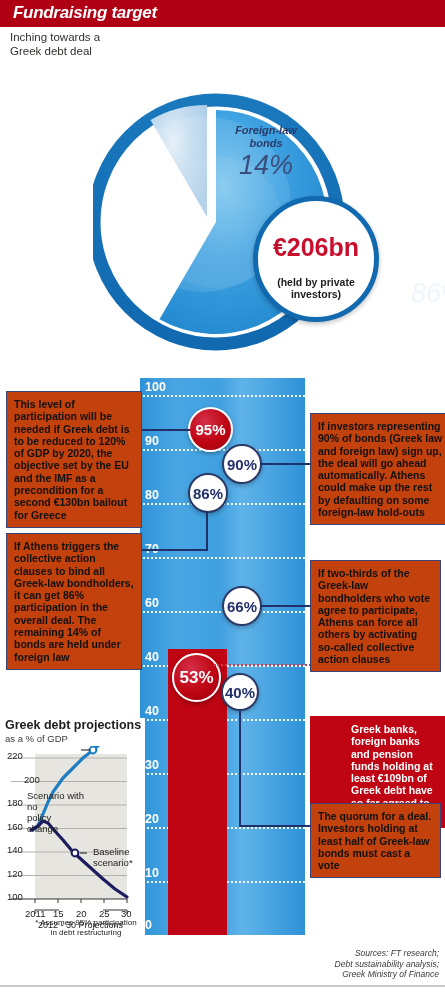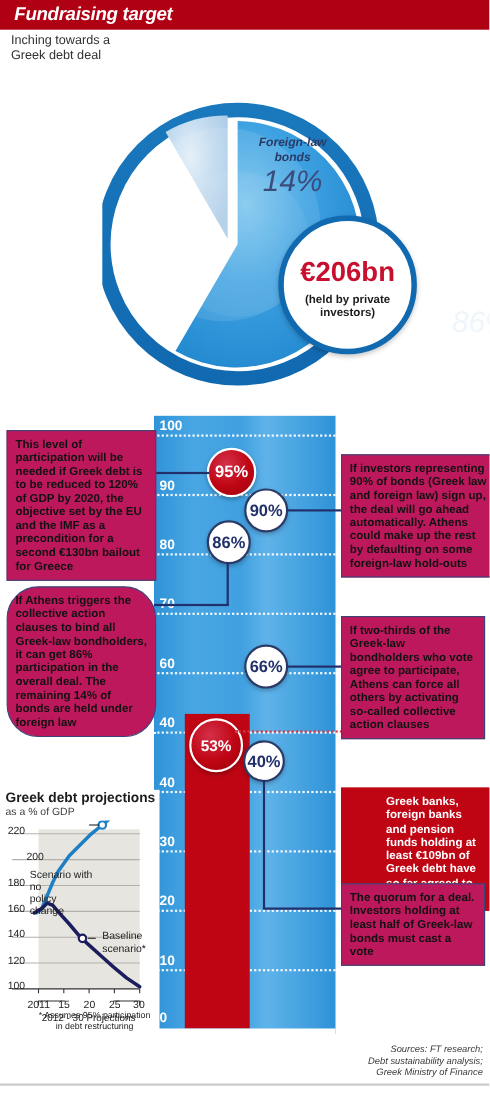--- a/index.html
+++ b/index.html
@@ -22,21 +22,21 @@
   .lbl-fl .p{font-size:27px;color:#3b4d7d;line-height:30px;margin-top:1px;}
   .lbl-gl{left:290px;top:216px;width:110px;}
   .lbl-gl .t{font-size:11px;font-weight:bold;color:#ffffff;line-height:12.5px;}
   .lbl-gl .p{font-size:27px;color:#eef6fc;line-height:30px;margin-top:1px;}
 
   .core{position:absolute;left:160px;top:160px;width:126px;height:126px;border-radius:50%;
         background:#fff;border:5px solid #1169b0;box-sizing:border-box;
         display:flex;flex-direction:column;align-items:center;justify-content:center;
         box-shadow:0 2px 5px rgba(0,0,0,.25);}
   .core .c1{font-size:11px;font-weight:bold;color:#1c1c1c;line-height:12.5px;text-align:center;}
-  .core .c2{font-size:25px;font-weight:bold;color:#c8102e;line-height:27px;margin:5px 0;}
+  .core .c2{font-size:25px;font-weight:bold;color:#c8102e;line-height:27px;margin:15px 0;}
   .core .c3{font-size:10.5px;font-weight:bold;color:#1c1c1c;line-height:12px;text-align:center;}
 
   
   .col{position:absolute;left:140px;top:378px;width:165px;height:562px;
        background:linear-gradient(90deg,#2f93d8 0%,#49a6e3 22%,#40a0e0 48%,#5fb3e9 62%,#2e92d7 100%);}
   .gridline{position:absolute;left:0;width:165px;height:0;
             border-top:2px dotted #ffffff;opacity:.95;}
   .ytick{position:absolute;left:5px;font-size:12.5px;font-weight:bold;color:#ffffff;
          letter-spacing:0px;}
   .redbar{position:absolute;left:28px;width:59px;background:#bf0513;}
@@ -49,21 +49,21 @@
   .bub-red{background:radial-gradient(circle at 38% 30%,#d4304a 0%,#bf0513 55%,#9c0210 100%);
            color:#fff;border:2px solid #ffffff;box-shadow:0 2px 4px rgba(0,0,0,.3);}
   .bub-white{background:#fff;color:#21306b;border:2px solid #2b3a67;
              box-shadow:0 2px 4px rgba(0,0,0,.25);}
 
   
   .conn{position:absolute;background:#21306b;}
   .conn-dot{position:absolute;height:0;border-top:2px dotted #d83a4a;}
 
   
-  .box{position:absolute;box-sizing:border-box;border:1.5px solid #3b4478;background:#be185d;
+  .box{position:absolute;box-sizing:border-box;border:1.5px solid #3b4478;background:#c2410c;
        padding:6px 7px;font-size:10.5px;font-weight:bold;line-height:12.3px;color:#111;}
   .box.red{background:#bf0513;border-color:#bf0513;color:#fff;}
 
   
   .mini{position:absolute;left:5px;top:718px;width:140px;height:230px;background:#fff;}
   .mini-title{font-size:12.5px;font-weight:bold;color:#1c1c1c;}
   .mini-sub{font-size:9.5px;color:#3b3b3b;margin-top:1px;}
   .mini-note{position:absolute;left:22px;top:200px;width:118px;font-size:8px;color:#222;
              text-align:center;line-height:9.5px;}
   .mini-lbl{position:absolute;font-size:9.5px;color:#1c1c1c;line-height:11px;}
@@ -173,21 +173,21 @@
 <div class="bub bub-white" style="left:222px;top:444px;width:40px;height:40px;">
   <span class="n">90%</span>
 </div>
 <div class="bub bub-white" style="left:188px;top:473px;width:40px;height:40px;">
   <span class="n">86%</span>
 </div>
 <div class="bub bub-white" style="left:222px;top:586px;width:40px;height:40px;">
   <span class="n">66%</span>
 </div>
 <div class="bub bub-red" style="left:172px;top:653px;width:49px;height:49px;">
-  <span class="n" style="font-size:14px">53%</span>
+  <span class="n" style="font-size:17px">53%</span>
 </div>
 <div class="bub bub-white" style="left:221px;top:673px;width:38px;height:38px;">
   <span class="n">40%</span>
 </div>
 
 <div class="conn" style="left:140px;top:429px;width:50px;height:1.6px;"></div>
 
 <div class="conn" style="left:206px;top:511px;width:1.6px;height:39px;"></div>
 <div class="conn" style="left:140px;top:549px;width:68px;height:1.6px;"></div>
 
@@ -195,21 +195,21 @@
 
 <div class="conn" style="left:260px;top:605px;width:52px;height:1.6px;"></div>
 
 <div class="conn-dot" style="left:214px;top:664px;width:100px;"></div>
 
 <div class="conn" style="left:239px;top:709px;width:1.6px;height:117px;"></div>
 <div class="conn" style="left:239px;top:825px;width:73px;height:1.6px;"></div>
 
 <div class="box" style="left:6px;top:391px;width:136px;">This level of participation will be needed if Greek debt is to be reduced to 120% of GDP by 2020, the objective set by the EU and the IMF as a precondition for a second €130bn bailout for Greece</div>
 
-<div class="box" style="left:6px;top:533px;width:136px;border-radius:29px;">If Athens triggers the collective action clauses to bind all Greek-law bondholders, it can get 86% participation in the overall deal. The remaining 14% of bonds are held under foreign law</div>
+<div class="box" style="left:6px;top:533px;width:136px;">If Athens triggers the collective action clauses to bind all Greek-law bondholders, it can get 86% participation in the overall deal. The remaining 14% of bonds are held under foreign law</div>
 
 <div class="box" style="left:310px;top:413px;width:142px;">If investors representing 90% of bonds (Greek law and foreign law) sign up, the deal will go ahead automatically. Athens could make up the rest by defaulting on some foreign-law hold-outs</div>
 
 <div class="box" style="left:310px;top:560px;width:131px;">If two-thirds of the Greek-law bondholders who vote agree to participate, Athens can force all others by activating so-called collective action clauses</div>
 
 <div class="box red" style="left:310px;top:716px;width:135px;padding-left:40px;">Greek banks, foreign banks and pension funds holding at least €109bn of Greek debt have so far agreed to the deal</div>
 
 <div class="box" style="left:310px;top:803px;width:131px;">The quorum for a deal. Investors holding at least half of Greek-law bonds must cast a vote</div>
 
 <div class="mini">

